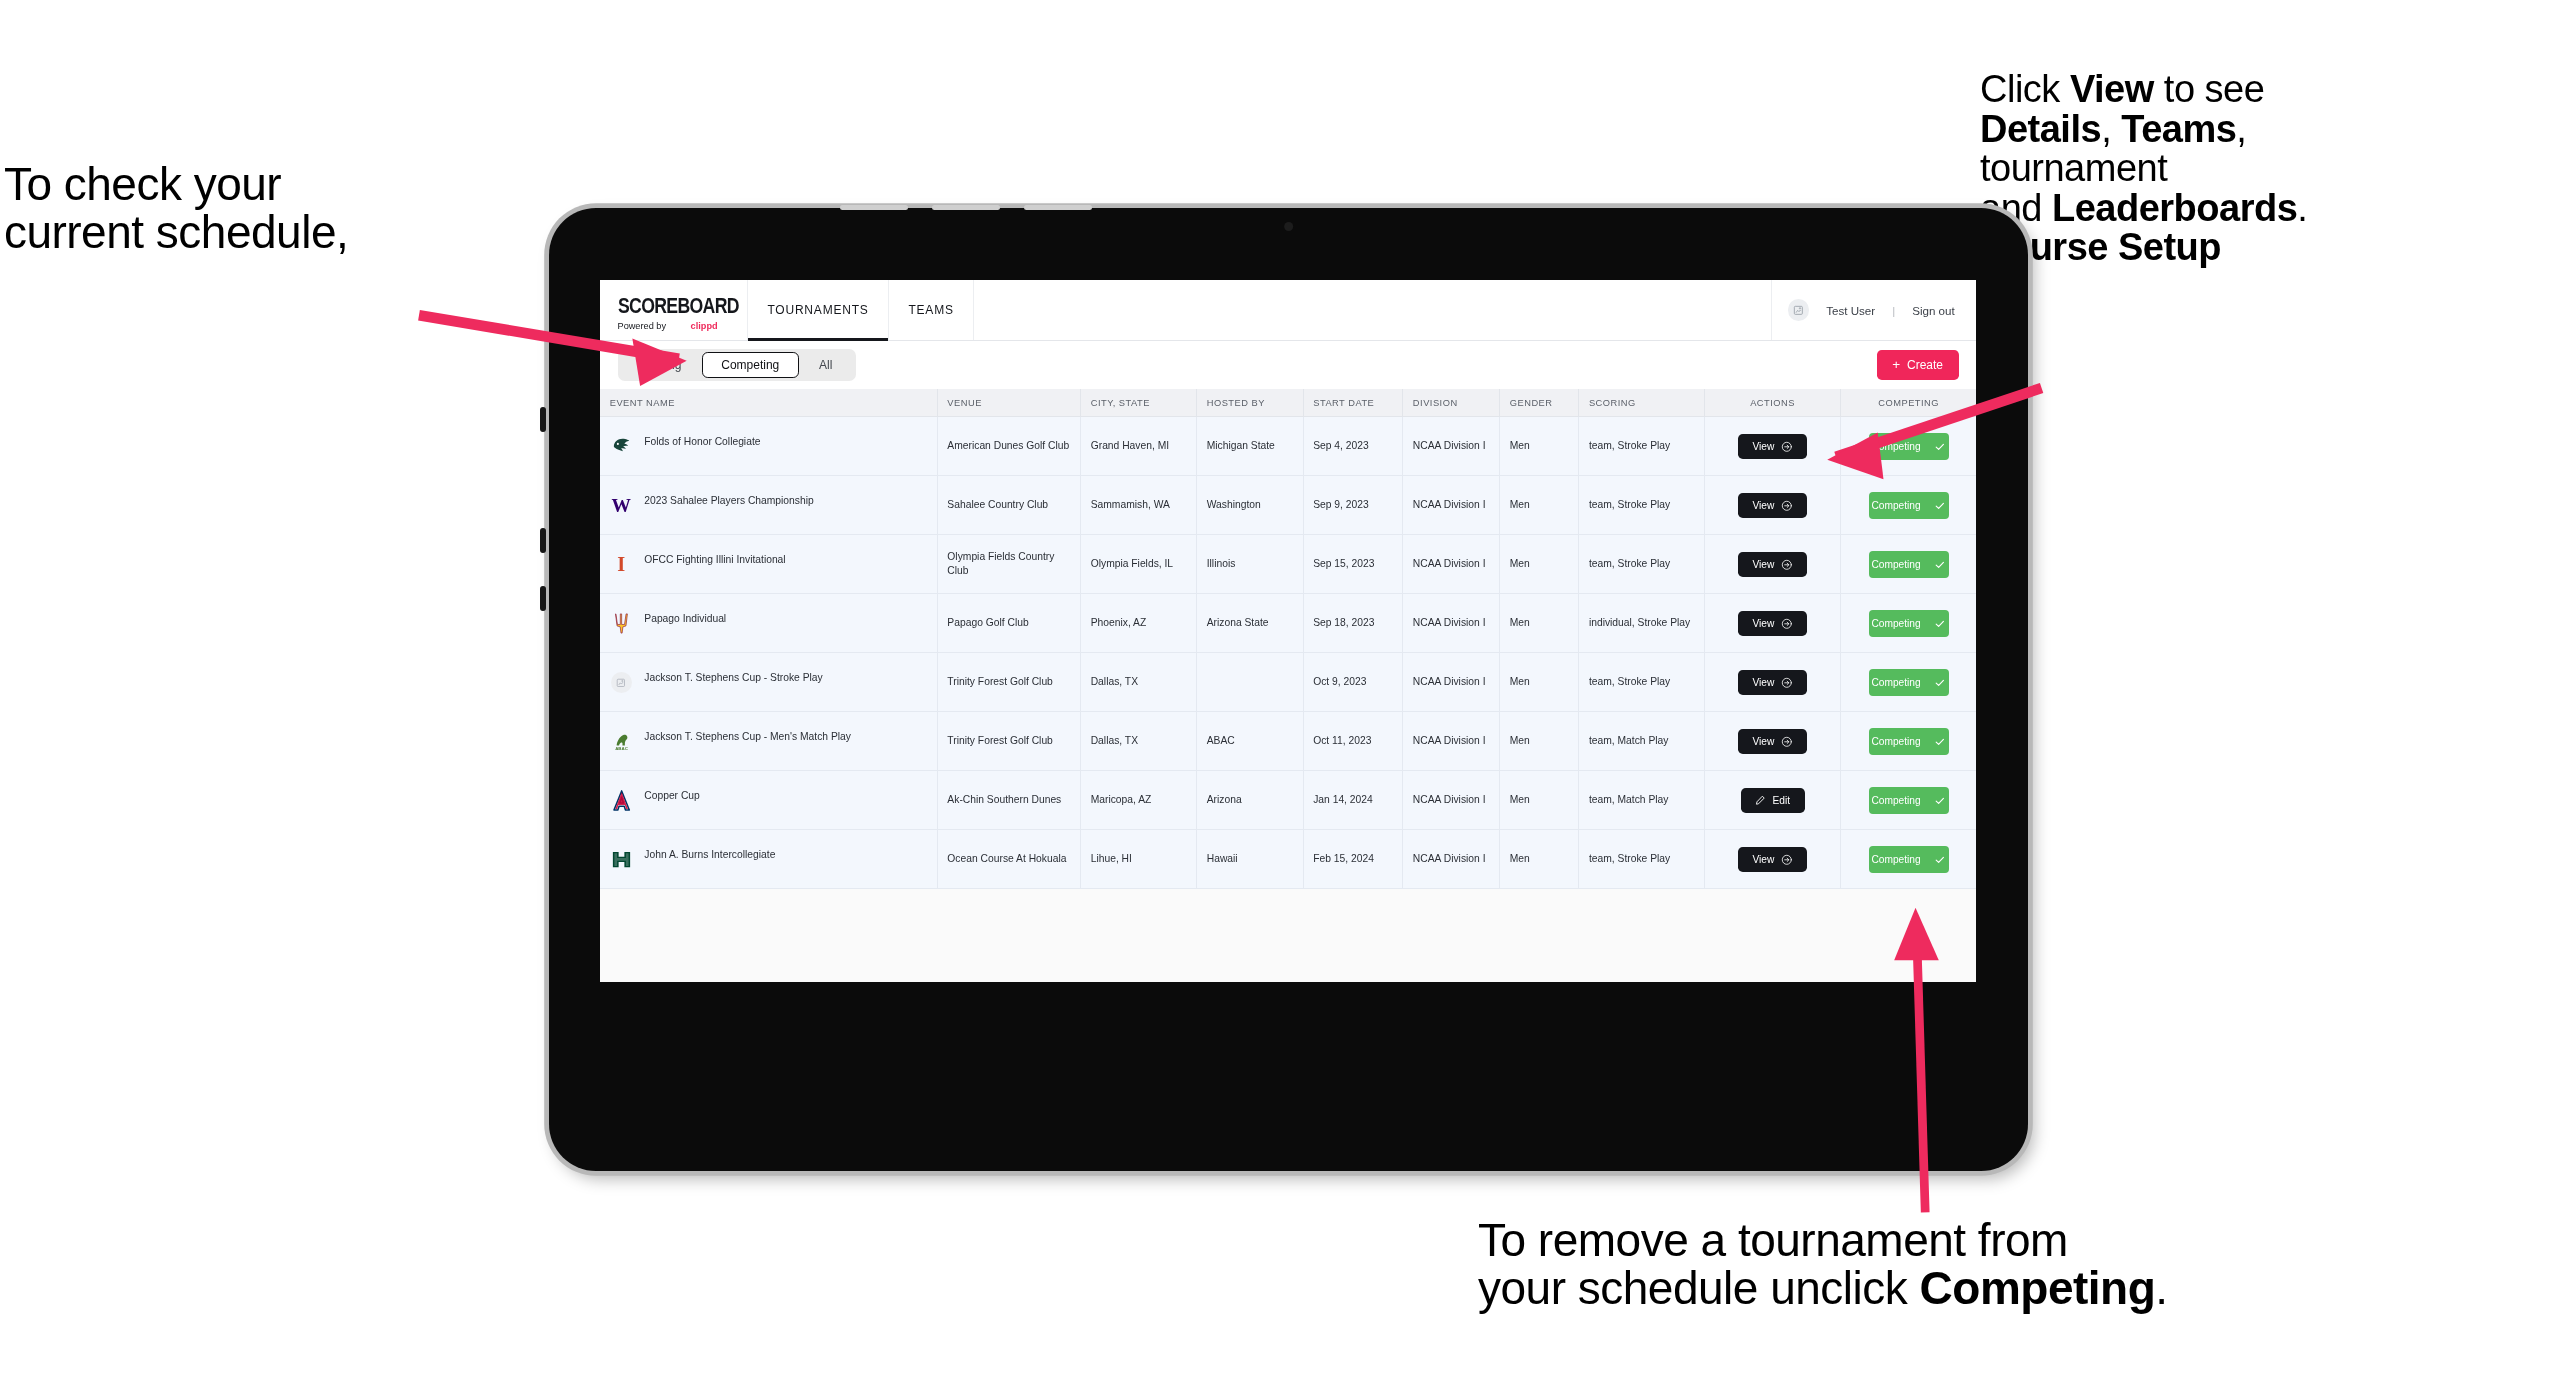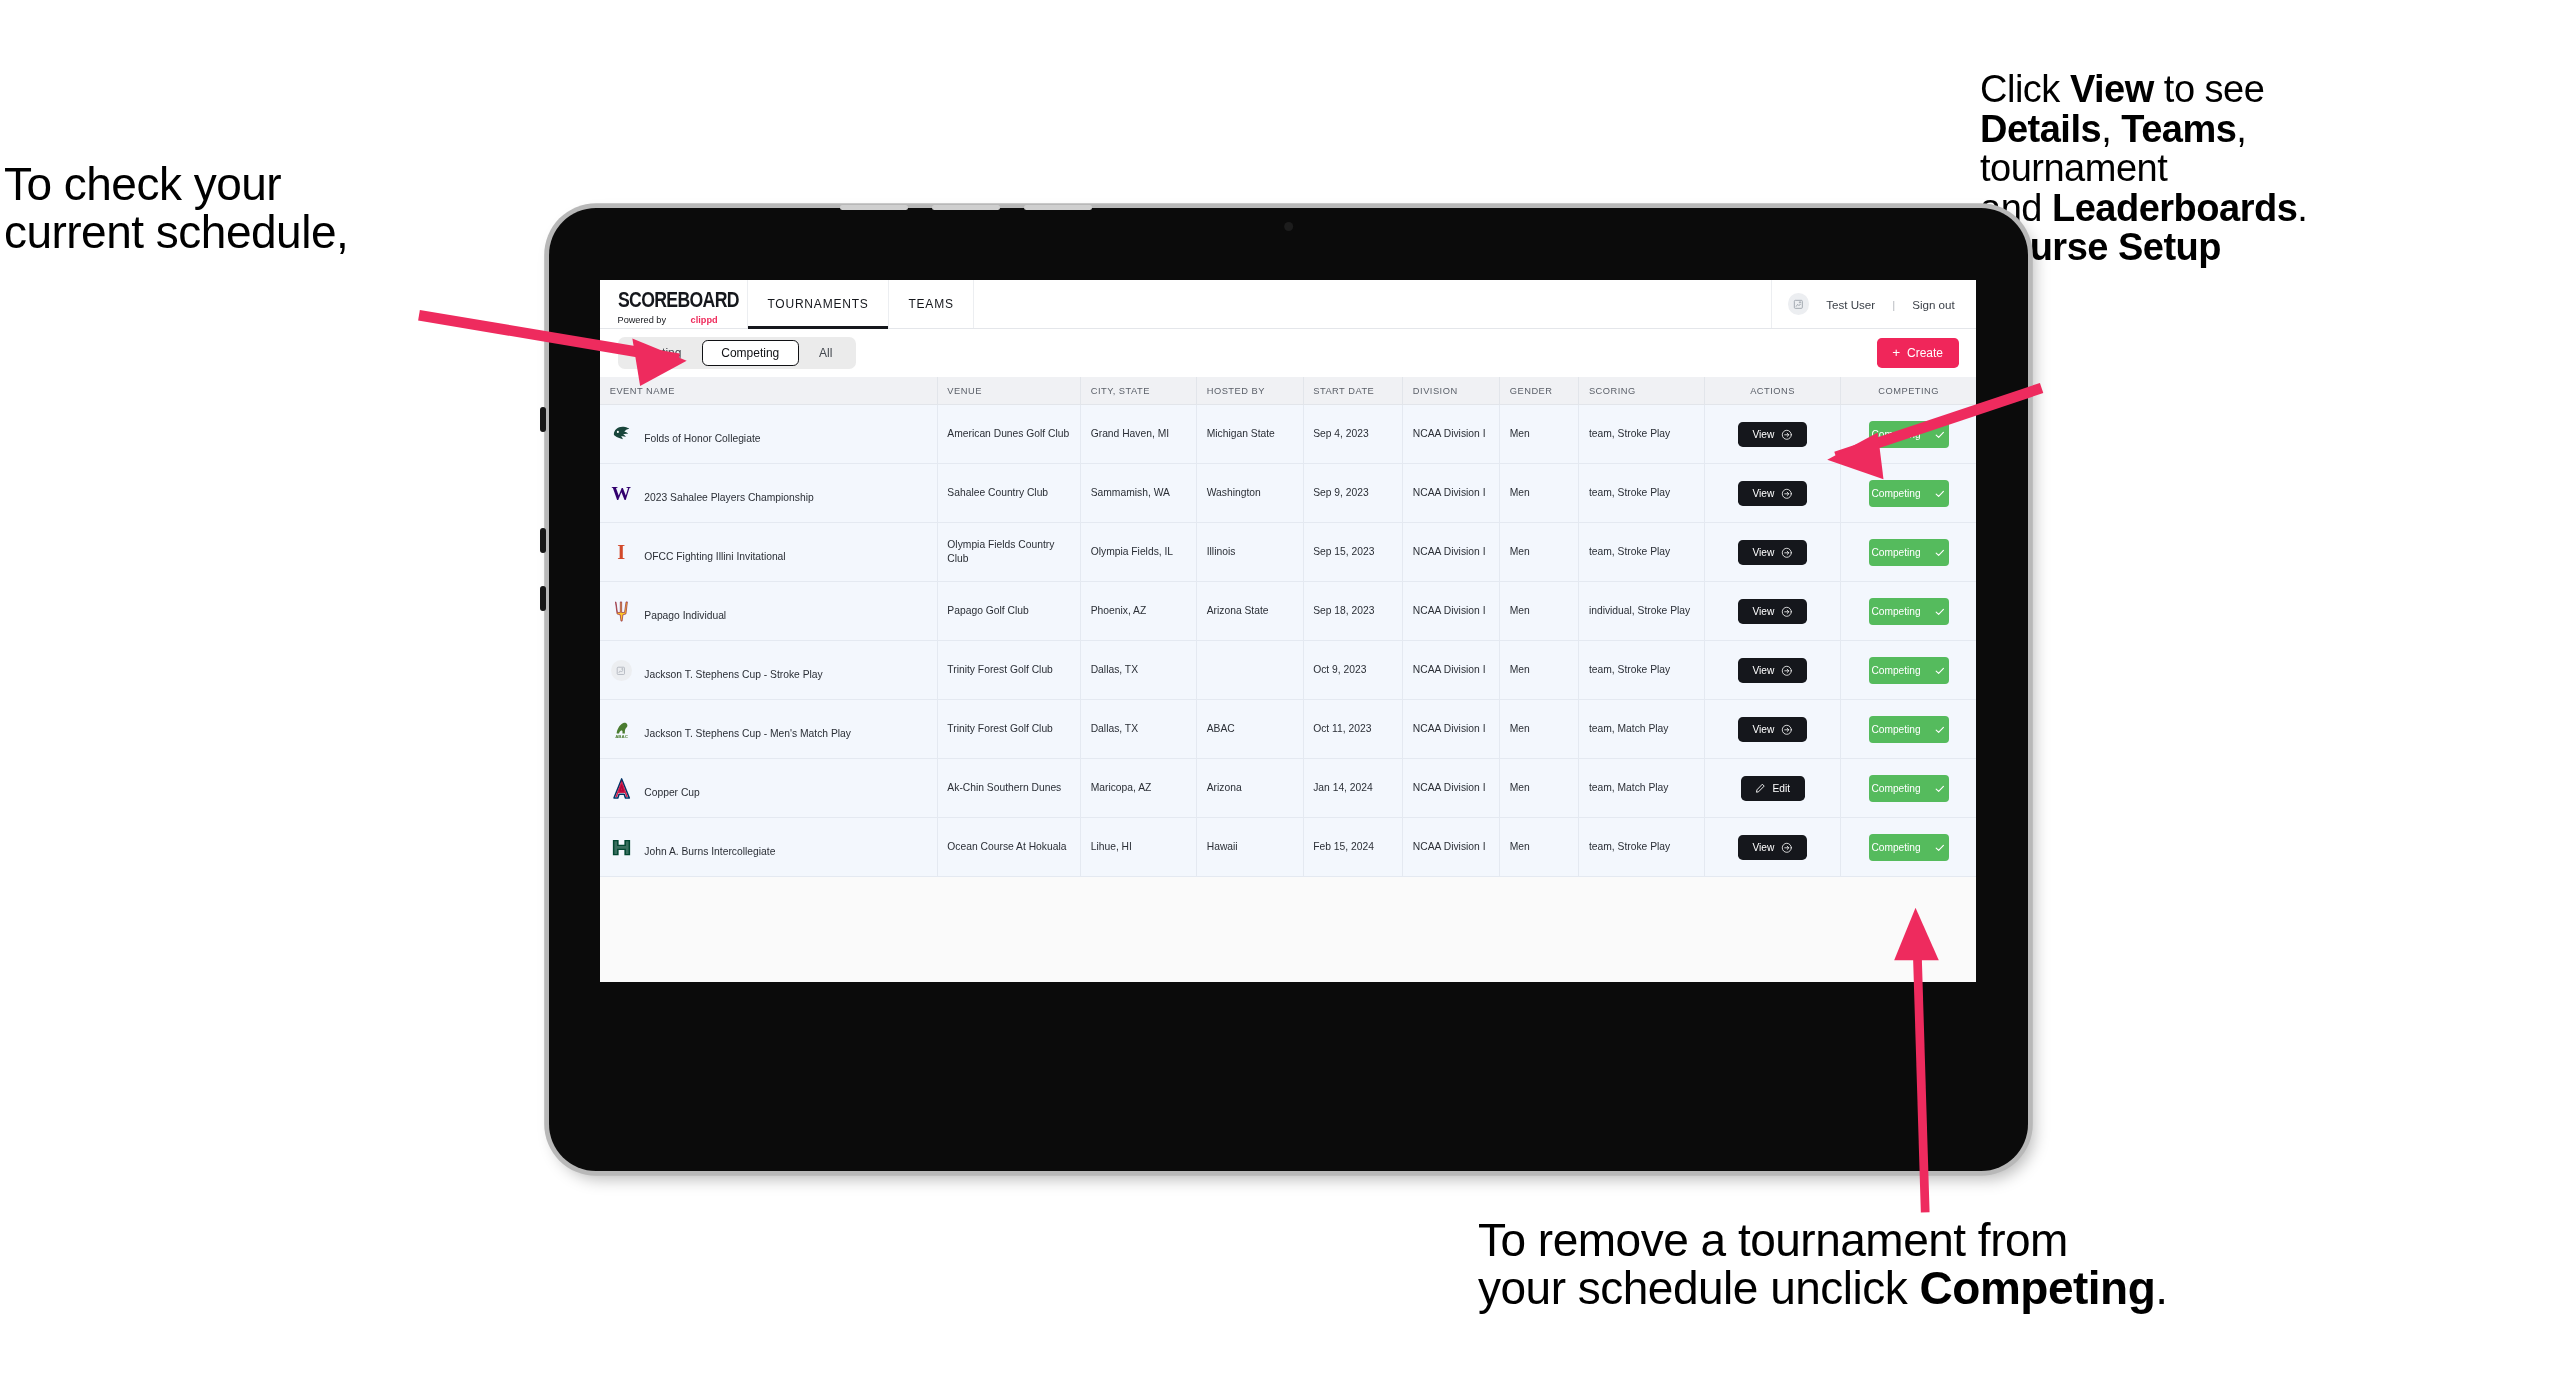--- a/index.html
+++ b/index.html
@@ -47,21 +47,21 @@
 
   #screen {
     position: absolute; left: 51px; top: 72px;
     width: 1376px; height: 702px;
     background: #fafafa;
     overflow: hidden;
   }
 
   
   #app-header{
-    height: 49px; background:#fff; display:flex; align-items:stretch;
+    height: 61px; background:#fff; display:flex; align-items:stretch;
     border-bottom:1px solid #e4e6ea;
   }
   #brand{ width:147px; padding:5.8px 0 0 17.5px; display:flex; flex-direction:column; justify-content:center;}
   #brand .wordmark{
     font-family:"Liberation Sans", sans-serif;
     font-weight:700; font-size:18.4px; letter-spacing:-0.7px; color:#15171c;
     transform:scaleY(1.18) scaleX(0.96); transform-origin:left center;
   }
   #brand .tagline{ margin-top:4.8px; font-size:9.2px; color:#15171c; white-space:nowrap;}
   #brand .tagline .clippd{ color:#ef2b5c; font-weight:700;margin-left:22px; }
@@ -117,21 +117,21 @@
   }
   thead th:last-child{ border-right:none; }
   tbody td{
     background:#f3f7fd; font-size:10.3px; color:#2b2f36;
     padding:8.7px 9.7px; border-right:1px solid #e4e9f1; border-bottom:1px solid #e4e9f1;
     vertical-align:middle; line-height:1.35;
   }
   tbody td:last-child{ border-right:none; }
   tbody tr{ height:59px; }
 
-  .ev-cell{ display:flex; align-items:flex-end; gap:11.6px; }
+  .ev-cell{ display:flex; align-items:flex-start; gap:11.6px; }
   .ev-logo{ width:23px; height:23px; flex:0 0 23px; display:flex; align-items:center; justify-content:center;}
   .ev-logo svg, .ev-logo span{ display:block; }
 
   .act-cell{ text-align:center; }
   .btn-dark{
     display:inline-flex; align-items:center; justify-content:center; gap:6.8px;
     background:#15171c; color:#fff; font-size:10.2px;
     border:none; border-radius:4.8px; padding:6.8px 14.5px; cursor:pointer; min-width:61px;
   }
   .btn-dark svg{ display:block; }

